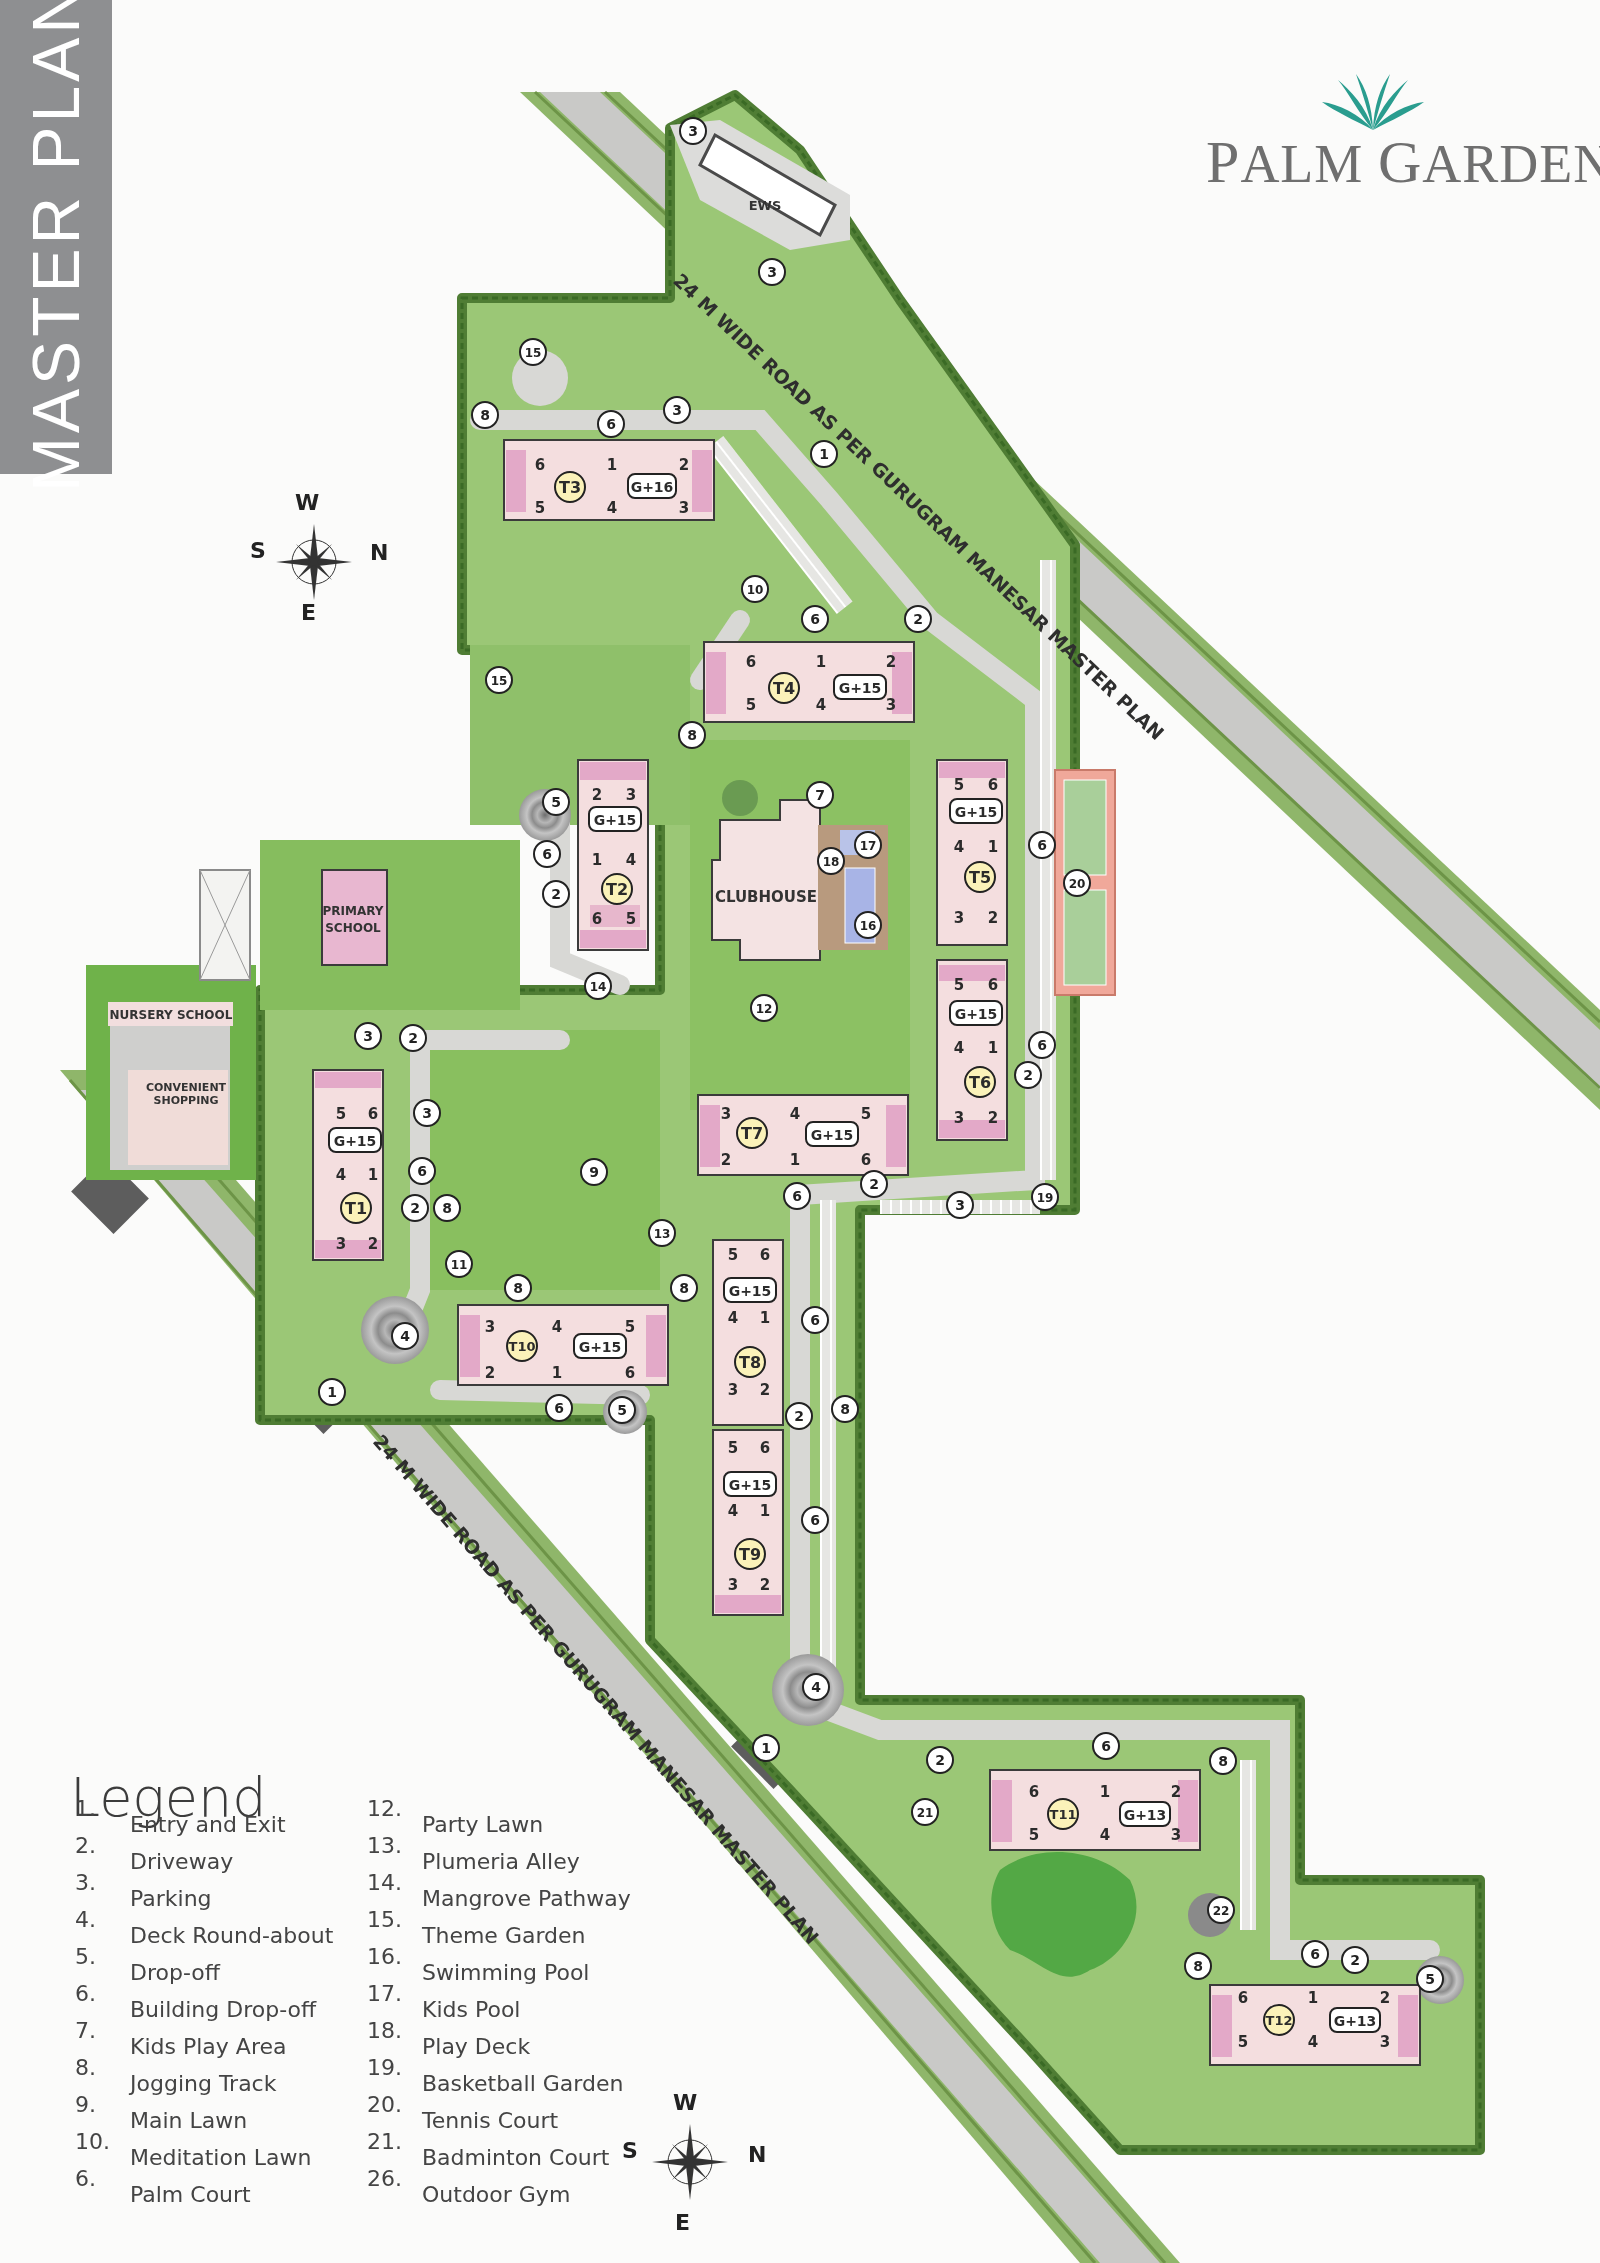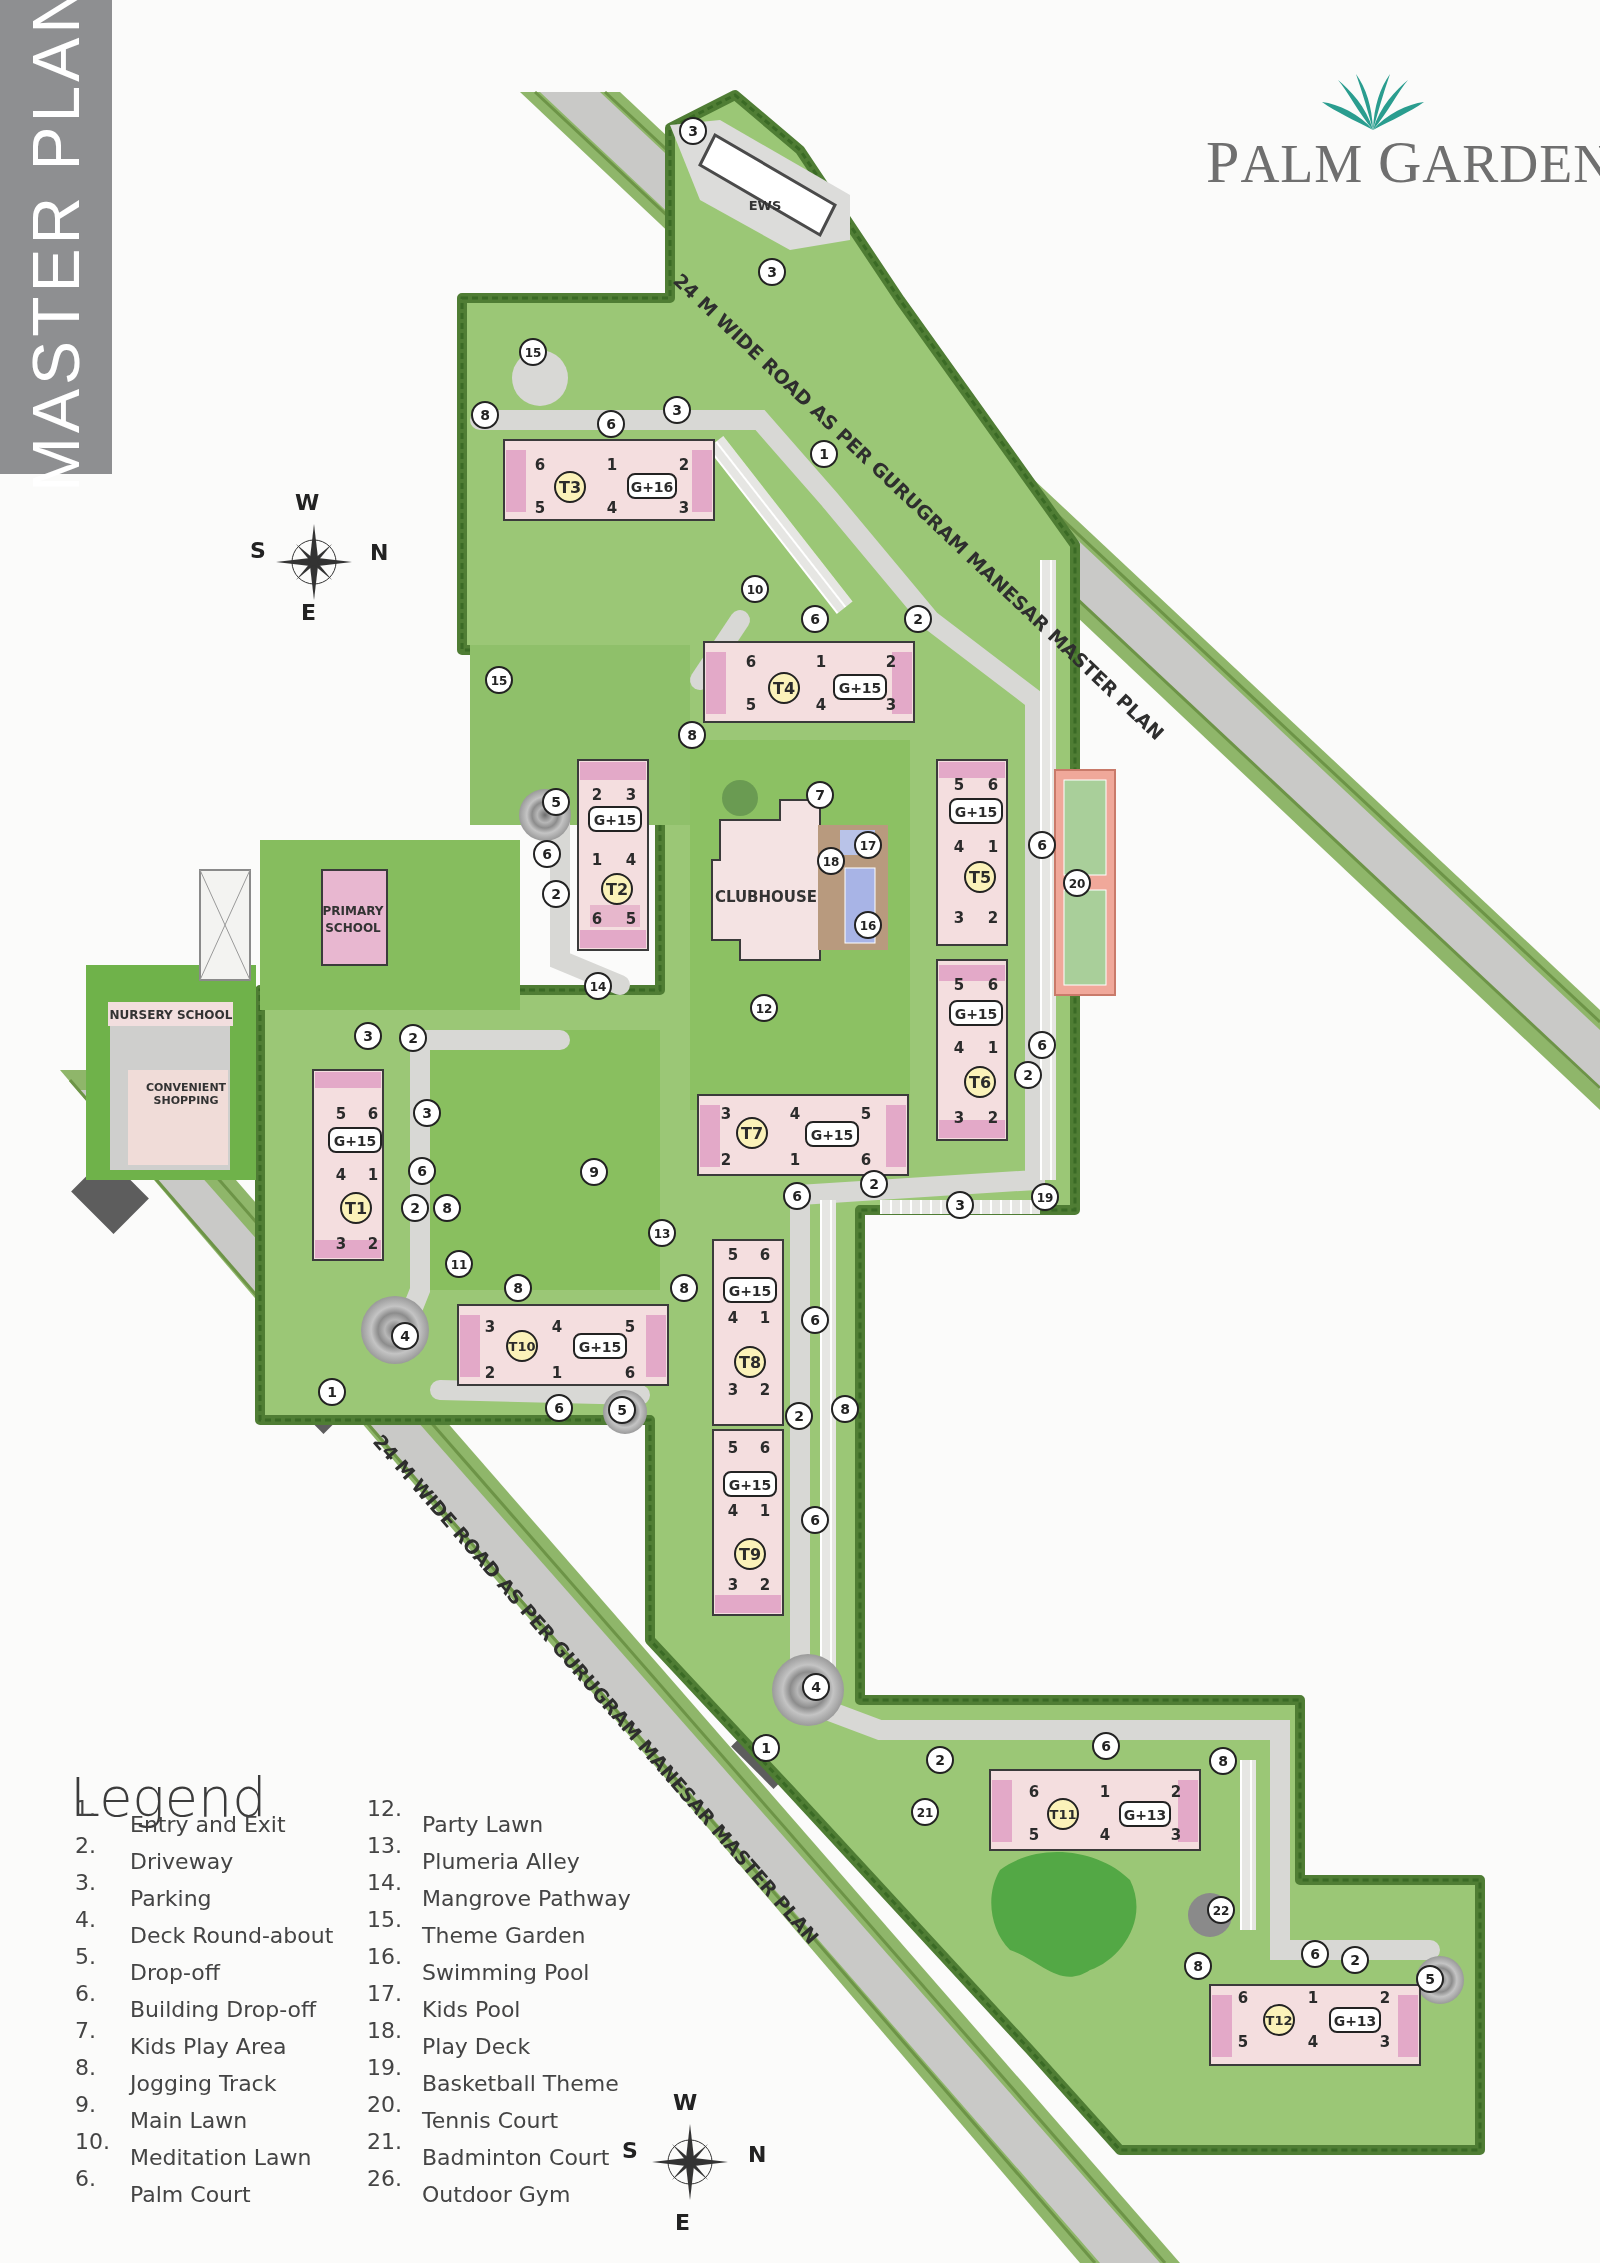--- a/index.html
+++ b/index.html
@@ -673,21 +673,21 @@
     <div class="legend-item">
         <span class="num">17.</span>
         <span class="lbl">Kids Pool</span>
       </div>
     <div class="legend-item">
         <span class="num">18.</span>
         <span class="lbl">Play Deck</span>
       </div>
     <div class="legend-item">
         <span class="num">19.</span>
-        <span class="lbl">Basketball Theme</span>
+        <span class="lbl">Basketball Garden</span>
       </div>
     <div class="legend-item">
         <span class="num">20.</span>
         <span class="lbl">Tennis Court</span>
       </div>
     <div class="legend-item">
         <span class="num">21.</span>
         <span class="lbl">Badminton Court</span>
       </div>
     <div class="legend-item">

